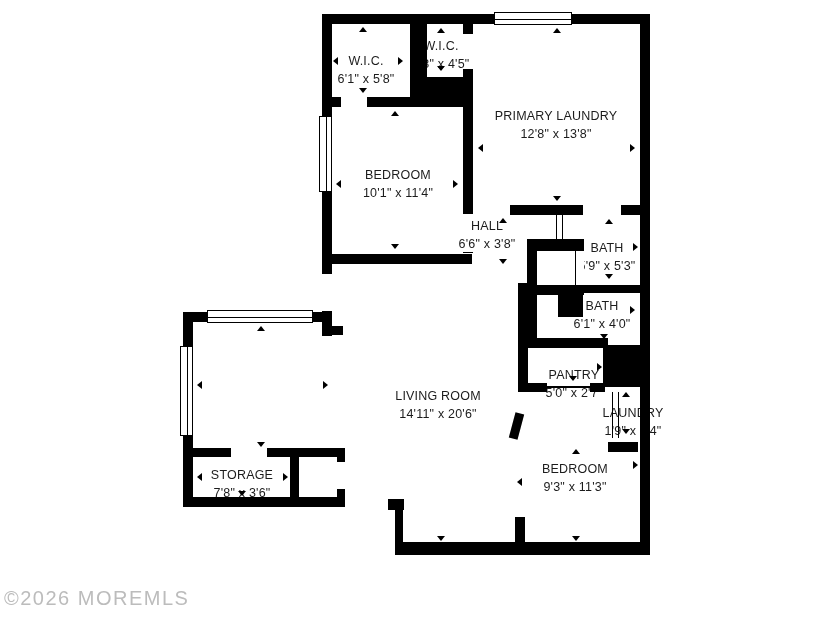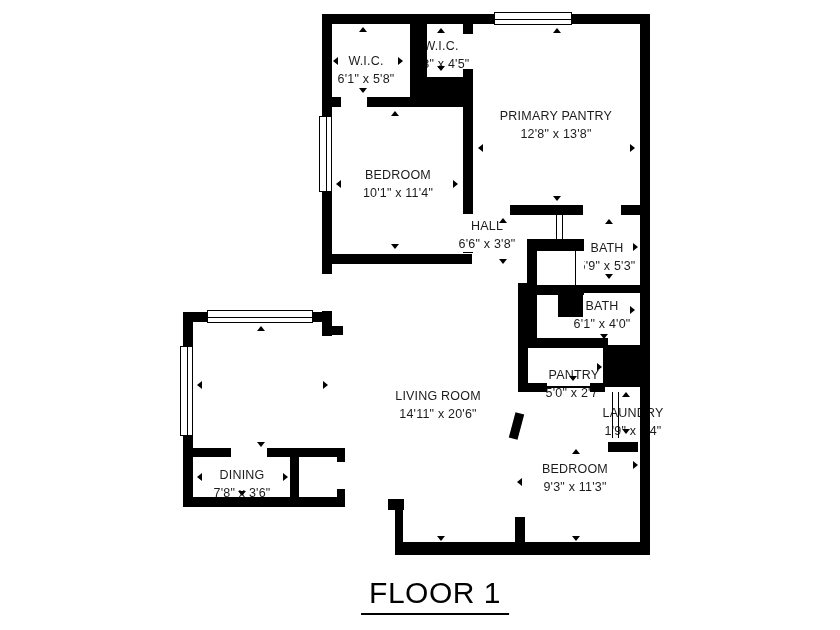--- a/index.html
+++ b/index.html
@@ -156,21 +156,21 @@
 
   <div class="room" style="left:366px;top:70px">
     <span class="rn">W.I.C.</span>
     <span class="rd">6'1" x 5'8"</span>
   </div>
   <div class="room" style="left:441px;top:55px">
     <span class="rn">W.I.C.</span>
     <span class="rd">3'8" x 4'5"</span>
   </div>
   <div class="room" style="left:556px;top:125px">
-    <span class="rn">PRIMARY PANTRY</span>
+    <span class="rn">PRIMARY LAUNDRY</span>
     <span class="rd">12'8" x 13'8"</span>
   </div>
   <div class="room" style="left:398px;top:184px">
     <span class="rn">BEDROOM</span>
     <span class="rd">10'1" x 11'4"</span>
   </div>
   <div class="room" style="left:487px;top:235px">
     <span class="rn">HALL</span>
     <span class="rd">6'6" x 3'8"</span>
   </div>
@@ -192,19 +192,19 @@
   </div>
   <div class="room" style="left:438px;top:405px">
     <span class="rn">LIVING ROOM</span>
     <span class="rd">14'11" x 20'6"</span>
   </div>
   <div class="room" style="left:575px;top:478px">
     <span class="rn">BEDROOM</span>
     <span class="rd">9'3" x 11'3"</span>
   </div>
   <div class="room" style="left:242px;top:484px">
-    <span class="rn">DINING</span>
+    <span class="rn">STORAGE</span>
     <span class="rd">7'8" x 3'6"</span>
   </div>
 
-  <div class="title">FLOOR 1</div>
+  <div class="wm">©2026 MOREMLS</div>
 
 </div>
 
 </body></html>

